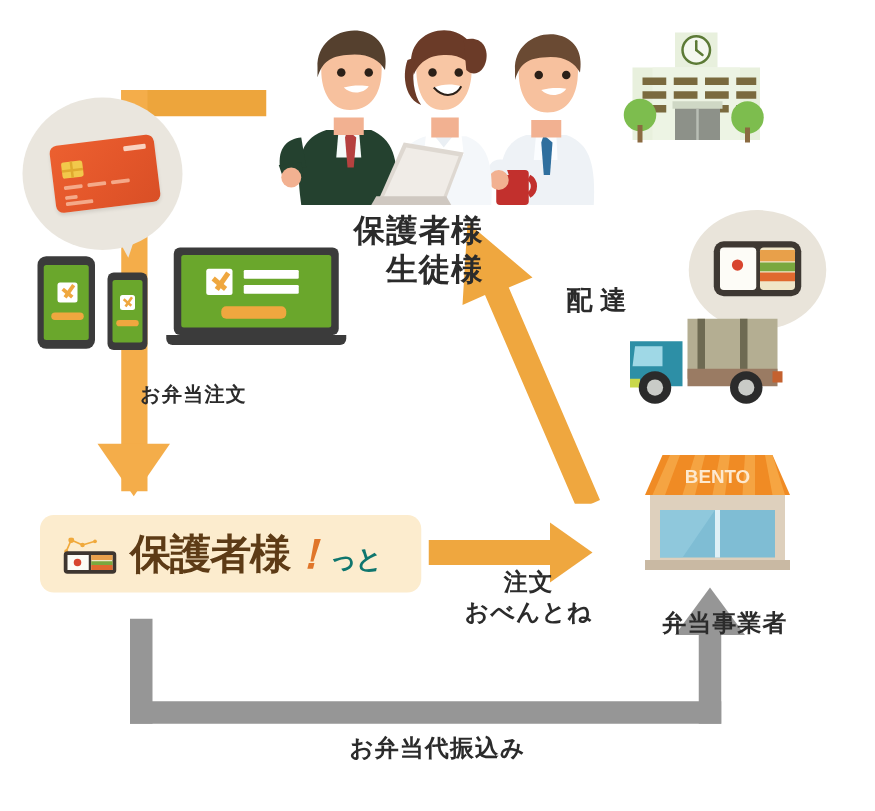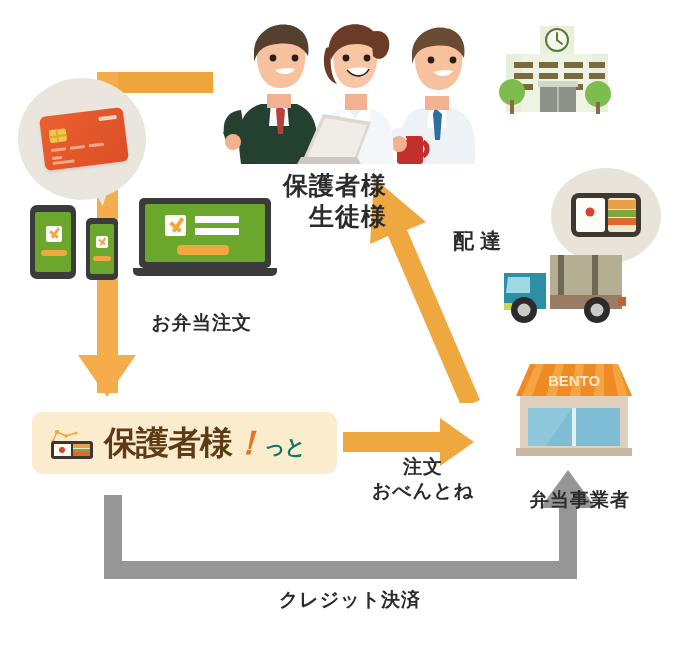--- a/index.html
+++ b/index.html
@@ -12,21 +12,21 @@
   .abs{position:absolute;}
 
   
   .lbl{
     position:absolute;color:#2b2b2b;font-weight:700;
     letter-spacing:1px;line-height:1.25;text-align:center;
     white-space:pre;
   }
   #label-parent-student{left:247px;top:170px;width:140px;font-size:25px;text-align:right;}
   #label-delivery{left:430px;top:228px;width:100px;font-size:21px;letter-spacing:6px;}
-  #label-order-credit{left:36px;top:287px;width:216px;font-size:19px;text-align:right;}
+  #label-order-credit{left:36px;top:287px;width:216px;font-size:16px;text-align:center;}
   #label-order-credit .plusrow{display:block;}
   #label-order-credit .plus{color:#e0762a;font-weight:700;margin-right:2px;}
   #label-order-auto{left:358px;top:455px;width:130px;font-size:19px;}
   #label-vendor{left:500px;top:488px;width:160px;font-size:19px;}
   #label-transfer{left:230px;top:588px;width:240px;font-size:19px;}
   #flow-top-horizontal{left:97px;top:72px;width:116px;height:21px;background:#eda53c;}
   #flow-vertical-stem{left:97px;top:72px;width:21px;height:321px;background:#f4ad4a;}
   #flow-arrow-head{
     left:78px;top:355px;width:0;height:0;
     border-left:29px solid transparent;border-right:29px solid transparent;
@@ -375,15 +375,15 @@
 生徒様</div>
   <div class="lbl" id="label-delivery">配達</div>
 
   <div class="lbl" id="label-order-credit">
     <span>お弁当注文</span>
   </div>
 
   <div class="lbl" id="label-order-auto">注文
 おべんとね</div>
   <div class="lbl" id="label-vendor">弁当事業者</div>
-  <div class="lbl" id="label-transfer">クレジット決済</div>
+  <div class="lbl" id="label-transfer">お弁当代振込み</div>
 
 </div>
 
 </body></html>

